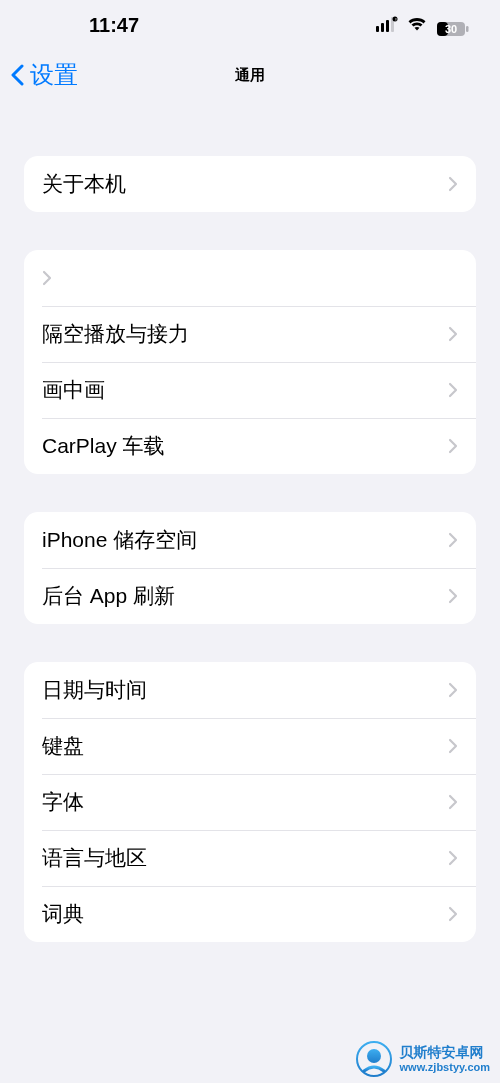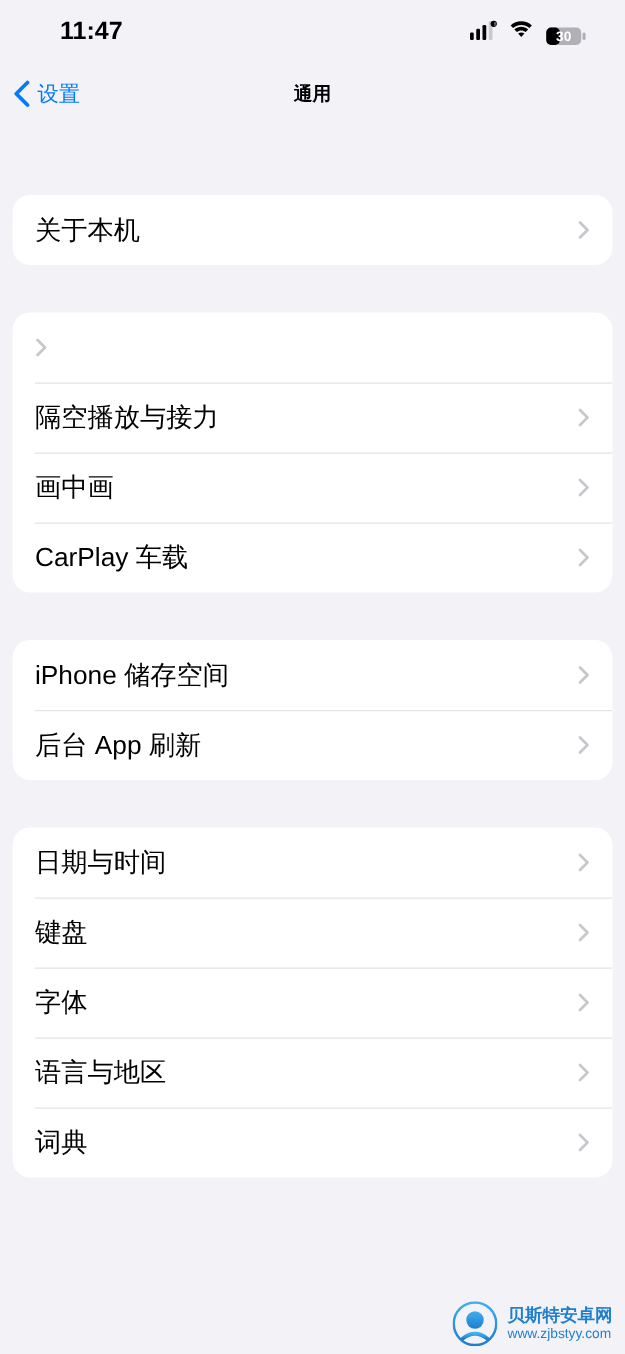--- a/index.html
+++ b/index.html
@@ -18,51 +18,52 @@
       overflow: hidden;
     }
     .status-bar {
       height: 50px;
       display: flex;
       align-items: center;
       justify-content: space-between;
       padding: 0 30px 0 48px;
       font-weight: 600;
       font-size: 20px;
+      margin-left: 41px;
     }
     .status-right {
       display: flex;
       align-items: flex-end;
       gap: 8px;
     }
     .nav-bar {
       height: 50px;
       display: flex;
       align-items: center;
       position: relative;
       padding: 0 10px;
     }
     .back-button {
       display: flex;
       align-items: center;
       color: #007aff;
-      font-size: 17px;
+      font-size: 24px;
       gap: 4px;
       cursor: pointer;
       font-family: Liberation Serif, serif;
     }
     .nav-title {
       position: absolute;
       left: 50%;
       transform: translateX(-50%);
       font-size: 15px;
       font-weight: 600;
     }
     .content {
-      padding: 0 10px;
+      padding: 0 24px;
     }
     .group {
       background: #fff;
       border-radius: 14px;
       margin-top: 38px;
       overflow: hidden;
     }
     .group.first { margin-top: 56px; }
     .row {
       min-height: 56px;
@@ -111,21 +112,21 @@
     }
     .watermark-text {
       color: #0a72c8;
       font-size: 14px;
       line-height: 1.1;
       font-weight: 700;
       text-align: left;
     }
     .watermark-text .sub {
       font-size: 11px;
-      font-weight: 400;
+      font-weight: 700;
       color: #0a72c8;
     }
     .dual-sim {
       font-family: monospace;
       letter-spacing: -2px;
       font-weight: 700;
     }
     .battery {
       display: inline-flex;
       align-items: center;

